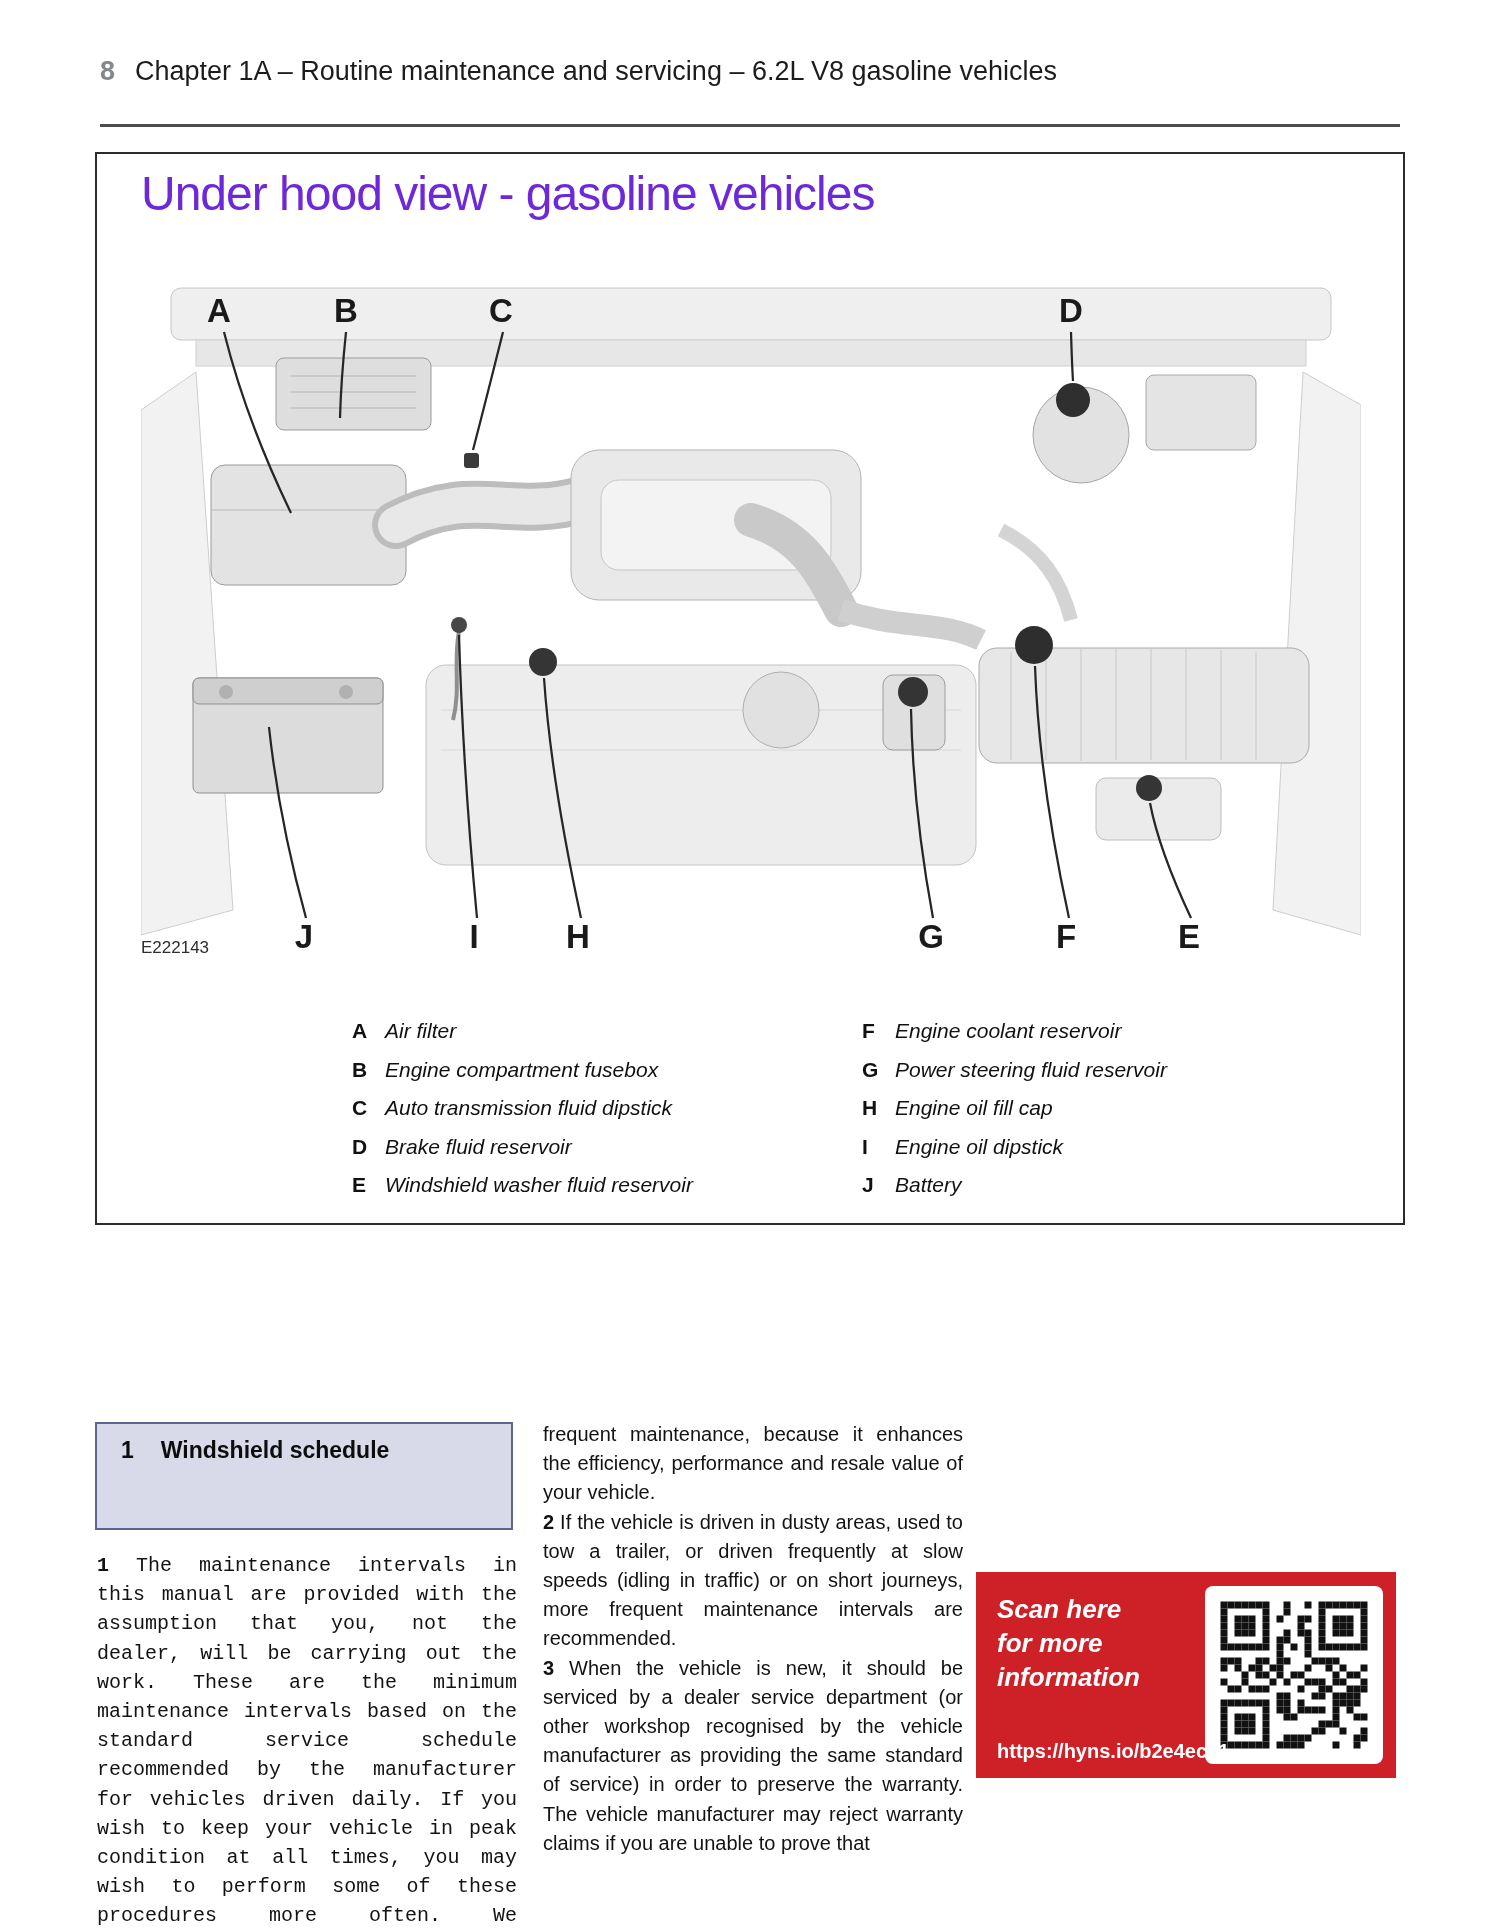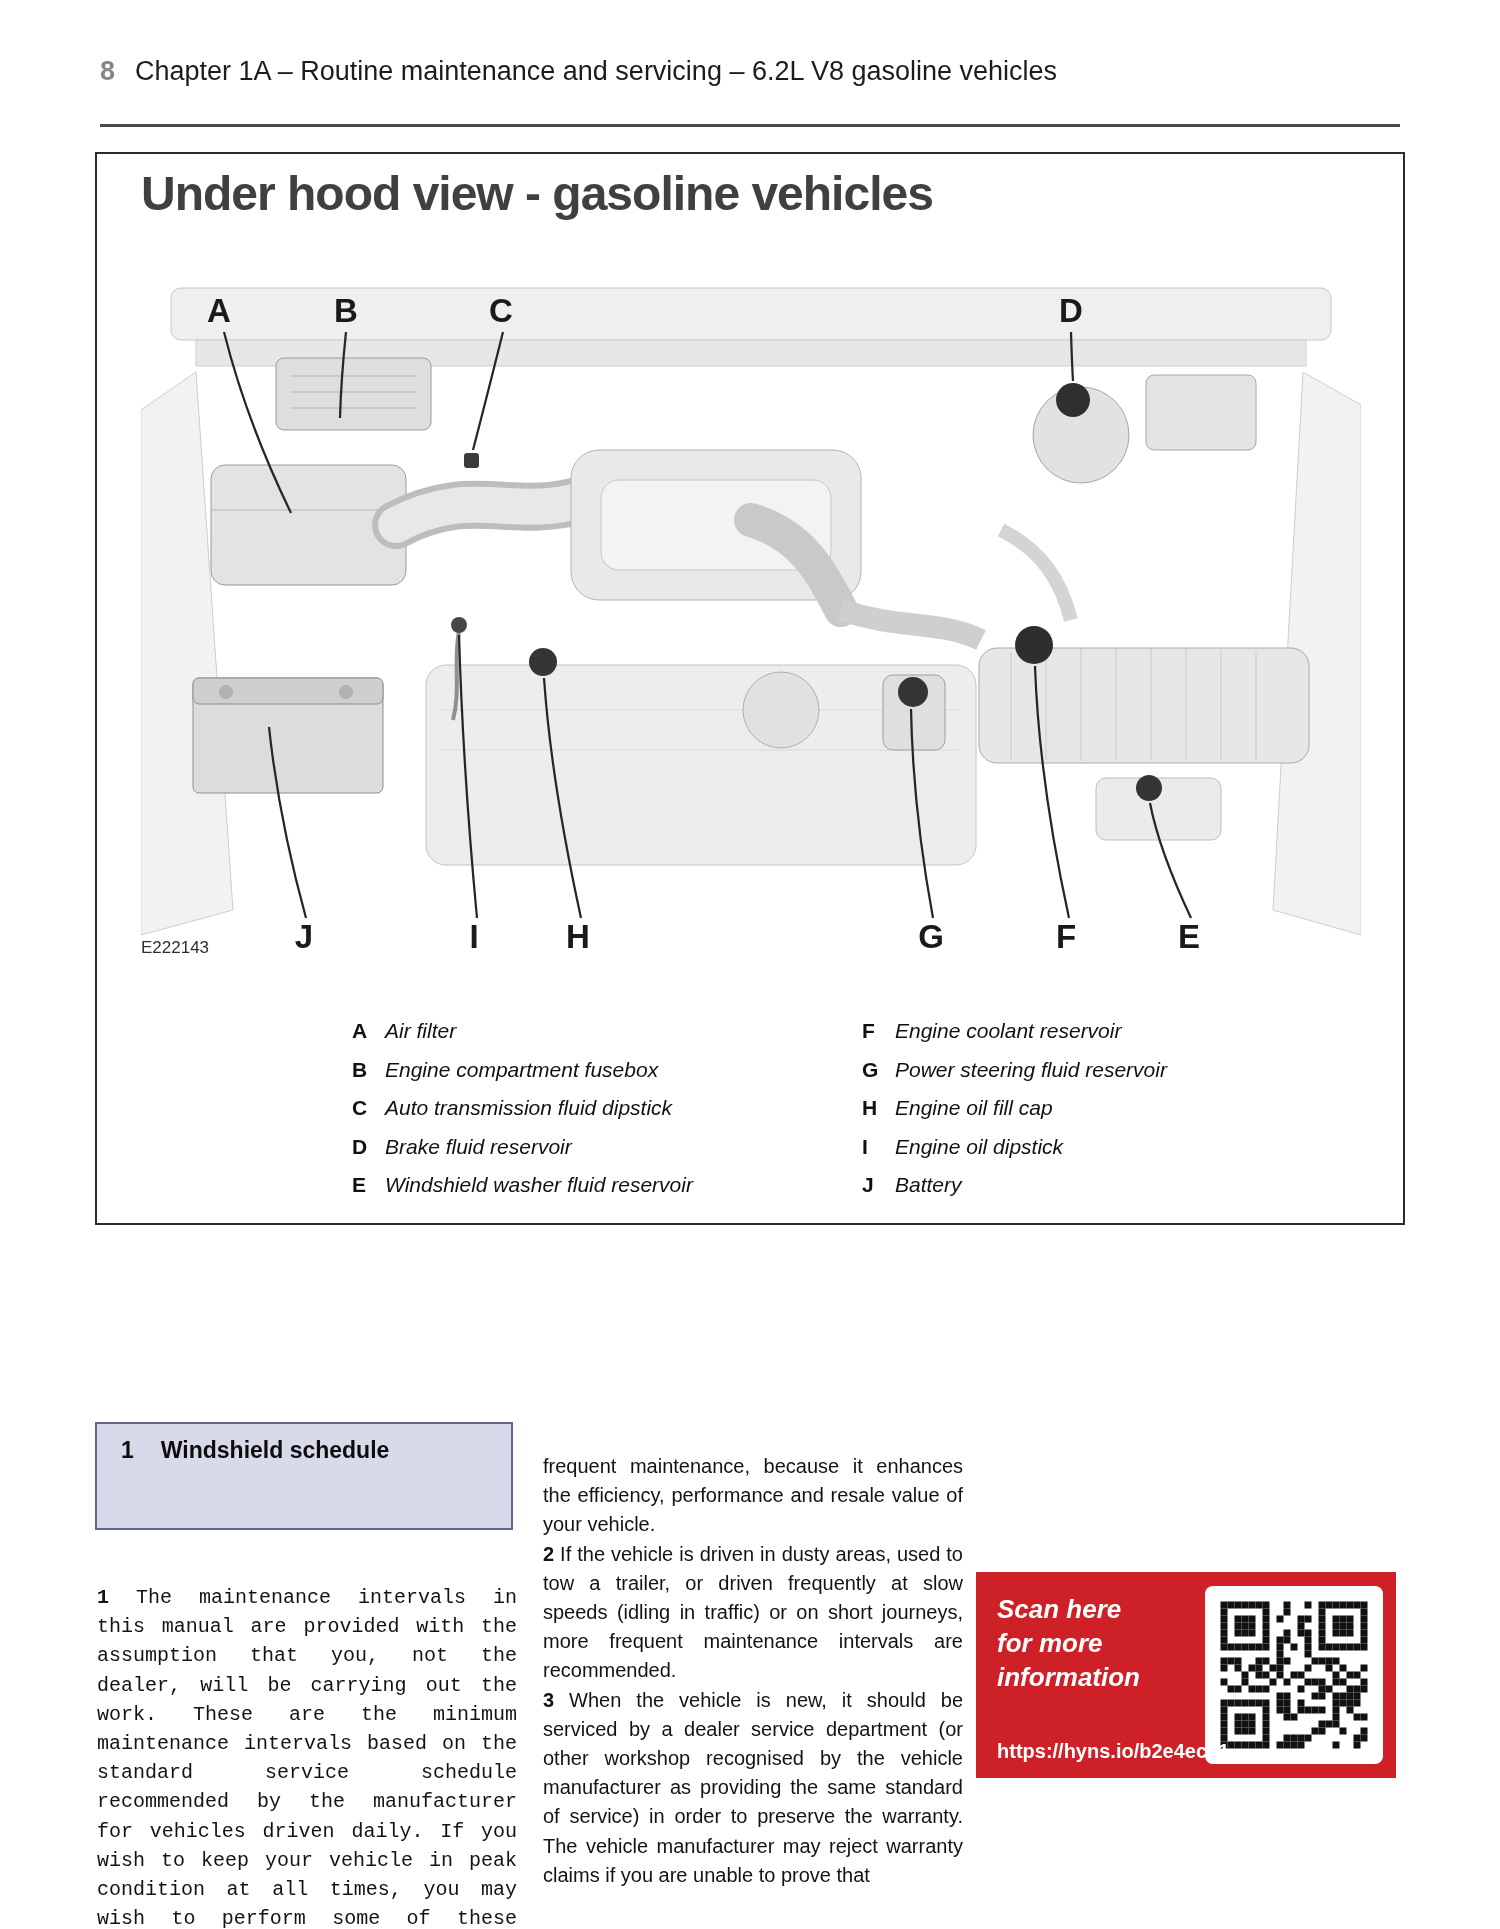--- a/index.html
+++ b/index.html
@@ -8,42 +8,42 @@
 
   
   .page-header{position:absolute;left:100px;top:56px;font-size:27px;white-space:nowrap;}
   .page-num{font-weight:bold;color:#85888b;margin-right:20px;}
   .chapter-title{color:#1c1c1c;}
   .header-rule{position:absolute;left:100px;top:124px;width:1300px;height:3px;background:#4c4c4c;}
 
   
   .figure-box{position:absolute;left:95px;top:152px;width:1306px;height:1069px;
               border:2px solid #2c2c2c;background:#fff;}
-  .figure-title{position:absolute;left:44px;top:12px;font-size:48px;font-weight:700;
-                color:#404040;letter-spacing:-1px;}
+  .figure-title{position:absolute;left:44px;top:12px;font-size:48px;font-weight:400;
+                color:#6d28d9;letter-spacing:-1px;}
   .engine-svg{position:absolute;left:44px;top:126px;}
   .image-code{position:absolute;left:44px;top:784px;font-size:17px;color:#2e2e2e;}
 
   
   .legend-col{position:absolute;top:858px;font-size:21px;color:#111;}
   #legend-left{left:255px;}
   #legend-right{left:765px;}
   .legend-row{display:flex;line-height:38.5px;}
   .legend-letter{font-weight:bold;width:33px;flex:none;}
   .legend-label{font-style:italic;}
 
   
   .section-box{position:absolute;left:95px;top:1422px;width:414px;height:104px;
                background:#d9dae9;border:2px solid #60648e;}
   .section-box-text{display:flex;padding:13px 0 0 24px;font-size:23px;font-weight:bold;color:#0d0d0d;}
   .sec-num{margin-right:27px;}
 
   
   .body-col{position:absolute;width:420px;font-size:20px;line-height:29.2px;
-            text-align:justify;color:#131313;margin-top:32px;}
+            text-align:justify;color:#131313;}
   #col-1{left:97px;top:1551px;font-family:Liberation Mono, monospace;}
   #col-2{left:543px;top:1420px;}
   #col-3{left:988px;top:1420px;}
   .body-col p{margin:0;}
   .para-num{font-weight:bold;}
 
   
   .qr-panel{position:absolute;left:976px;top:1572px;width:420px;height:206px;background:#ce2127;}
   .qr-heading{position:absolute;left:21px;top:20px;font-size:26px;line-height:34px;
               font-weight:bold;font-style:italic;color:#ffffff;white-space:pre-line;}

